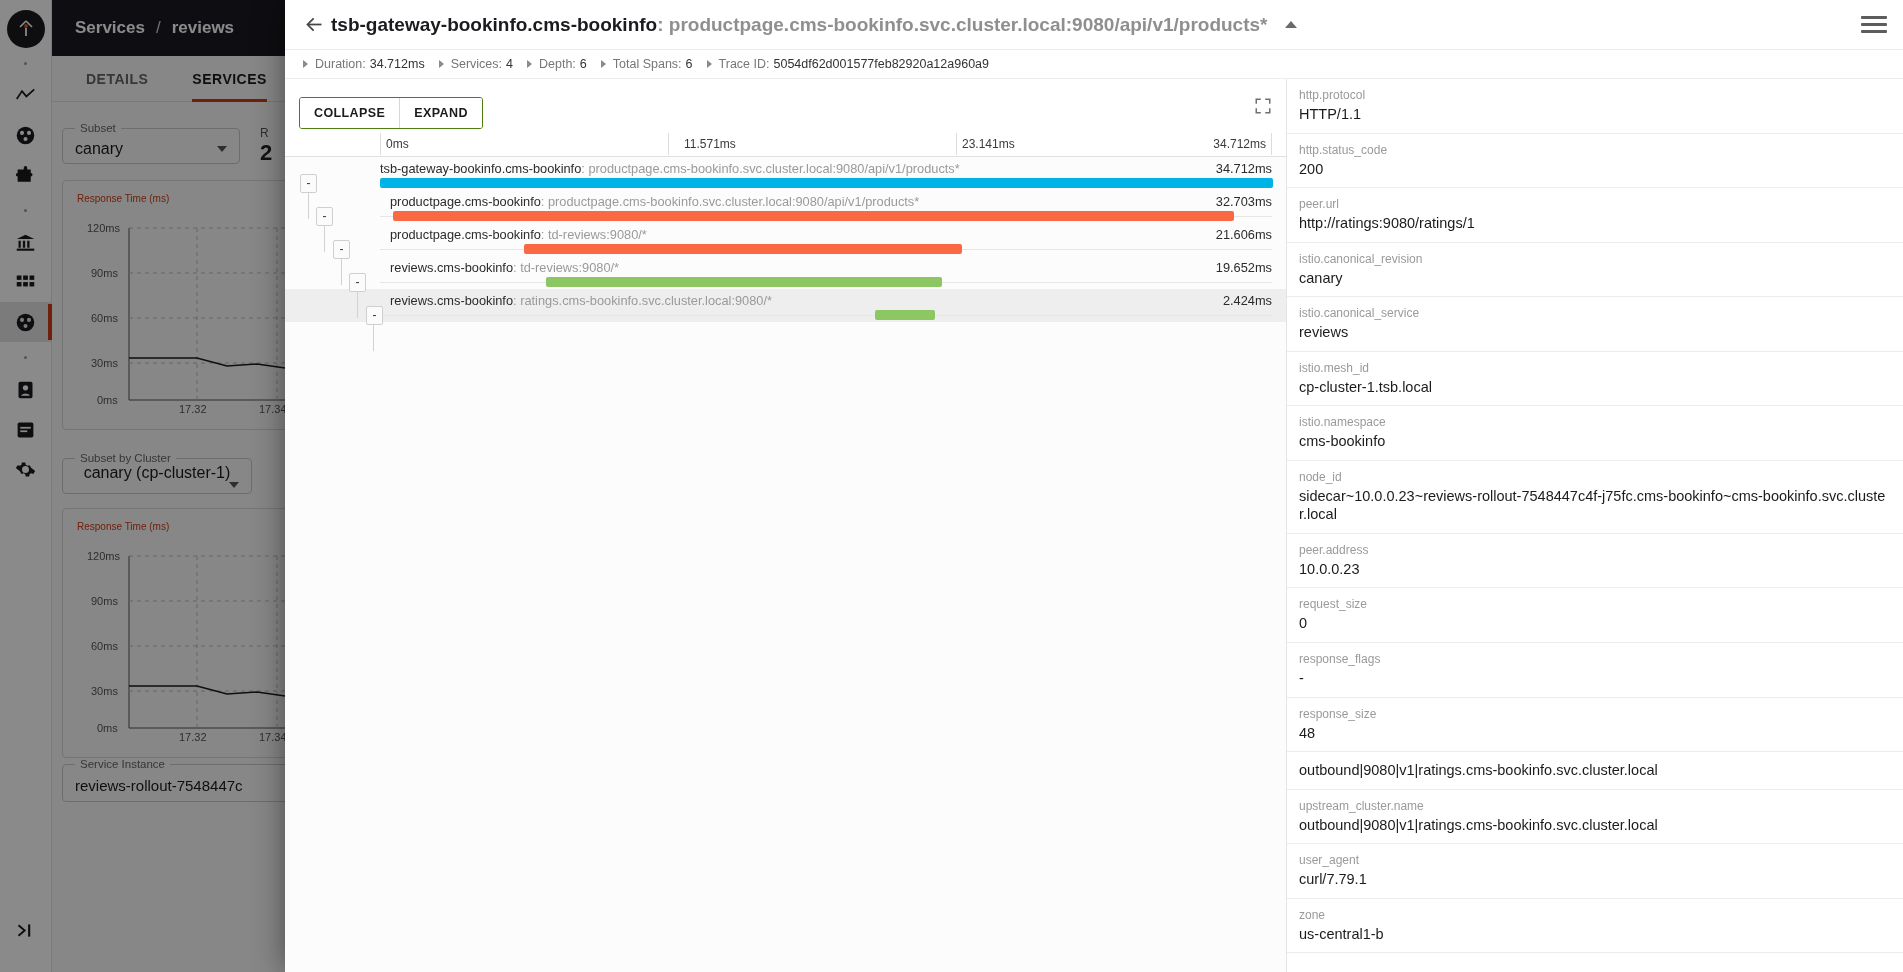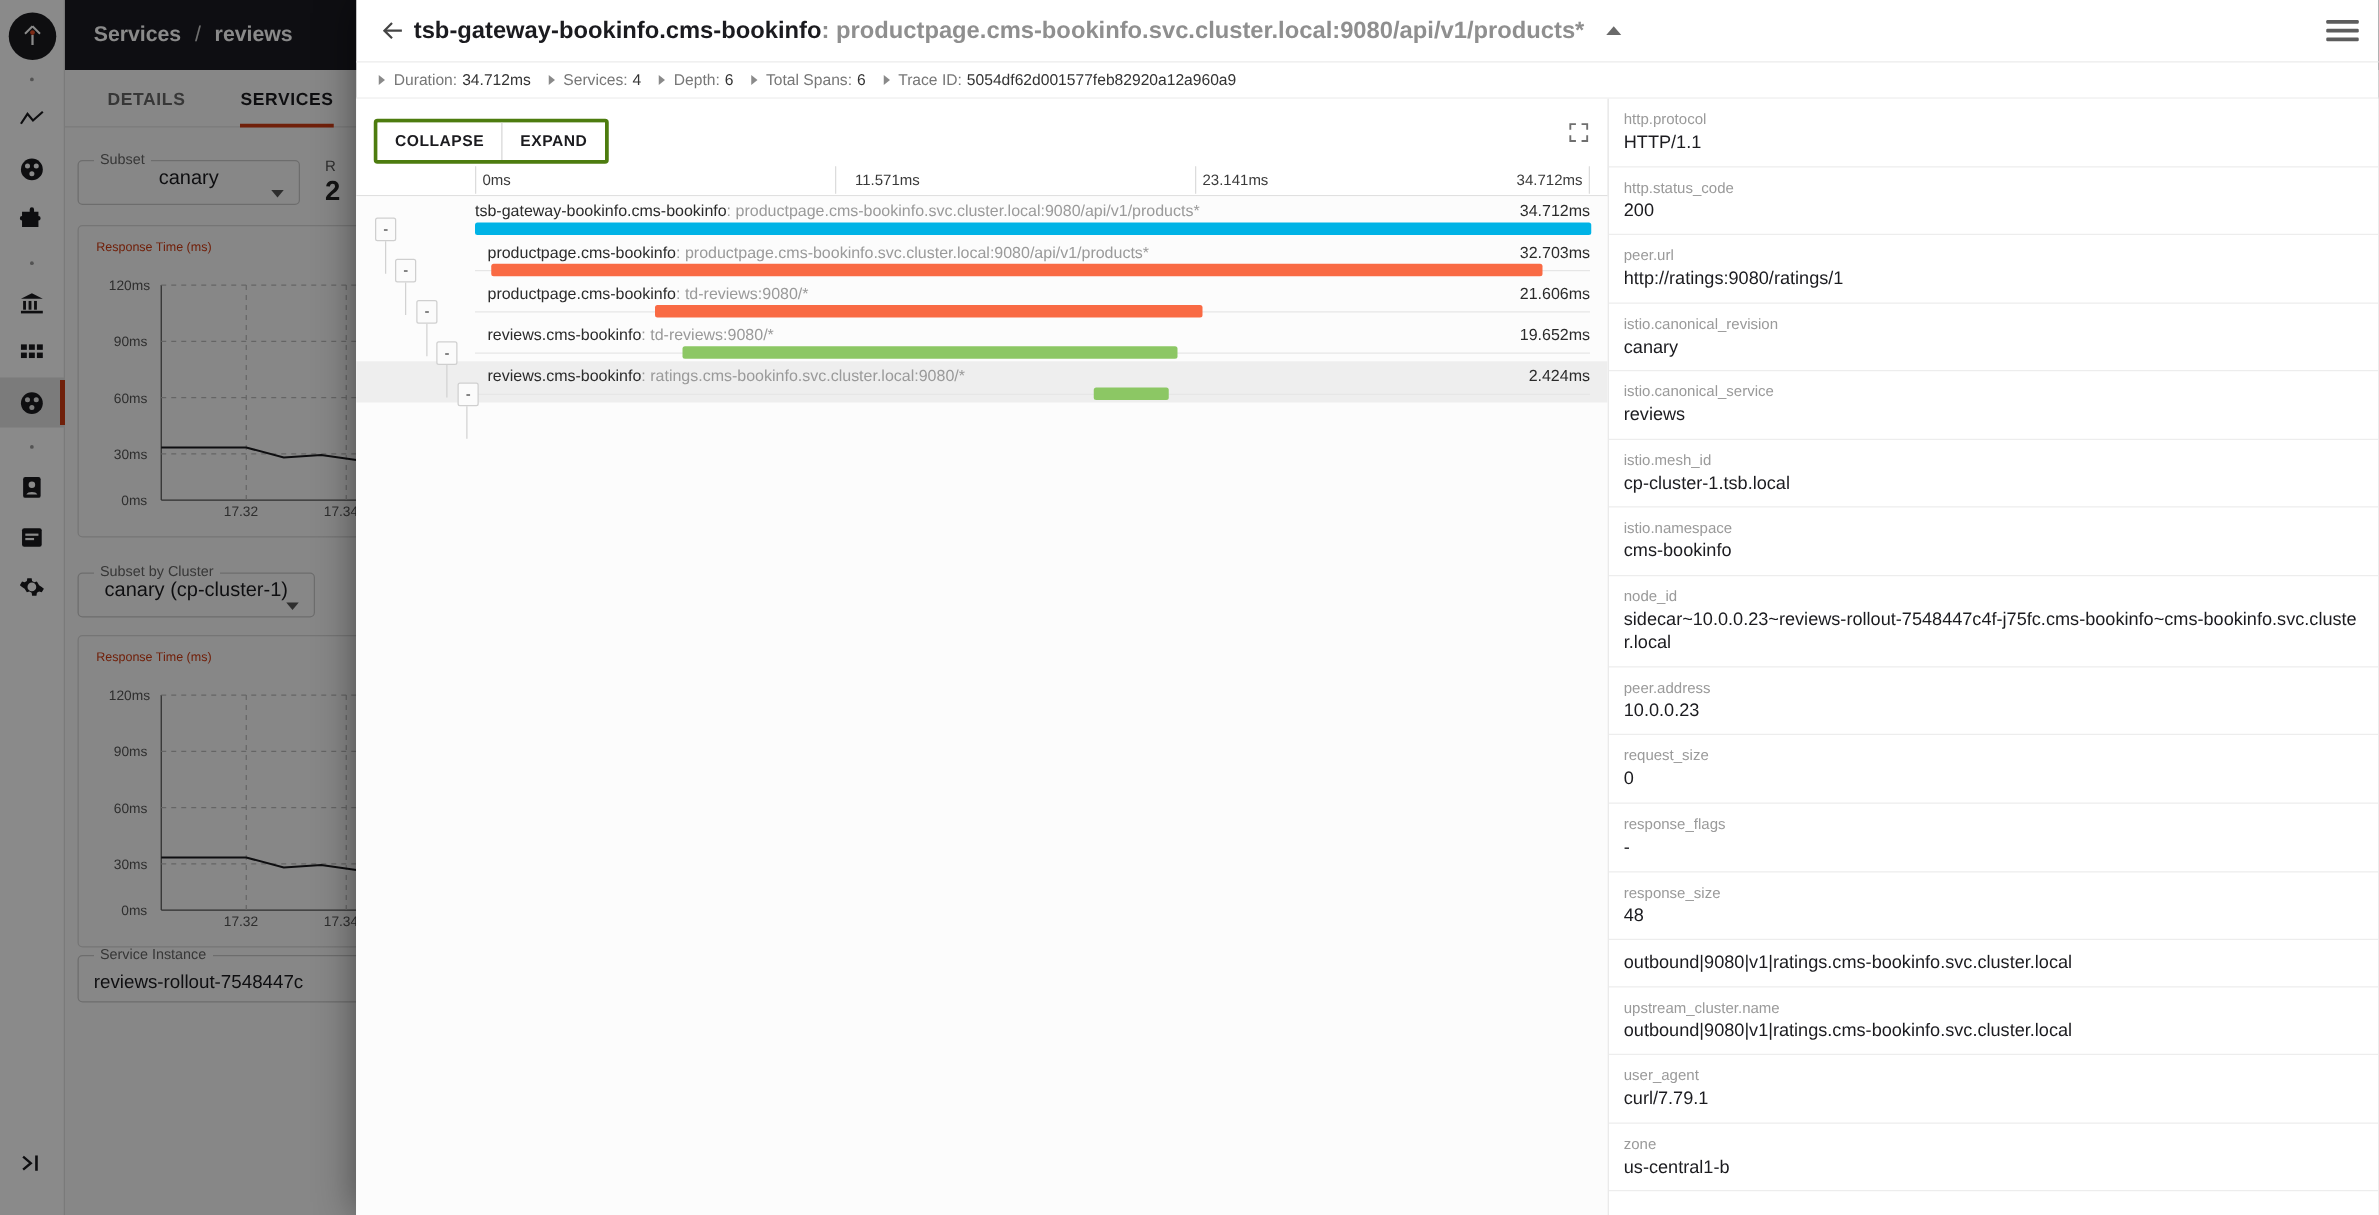--- a/index.html
+++ b/index.html
@@ -107,21 +107,21 @@
     border-left:5px solid #8a8a8a; margin-right:7px;
   }
   .meta-item b { color:#333; font-weight:normal; margin-left:4px; }
 
   .m-main { flex:1 1 auto; display:flex; min-height:0; }
 
   
   .tl { width:1002px; flex:0 0 1002px; background:#fff; display:flex; flex-direction:column;
         border-right:1px solid #e4e4e4; position:relative; }
   .tl-actions { height:54px; display:flex; align-items:center; padding:0 14px; }
-  .btn-group { display:flex; border:3px solid #4d7c0f; border-radius:3px; overflow:hidden;margin-top:13px; }
+  .btn-group { display:flex; border:1px solid #4d7c0f; border-radius:3px; overflow:hidden;margin-top:13px; }
   .btn-group button {
     background:#fff; border:none; padding:8px 14px; font-size:12.5px; font-weight:bold;
     letter-spacing:.4px; color:#1b1b1f; cursor:pointer; font-family:inherit;
   }
   .btn-group button + button { border-left:1px solid #d7d7d7; }
   .expand-ico { margin-left:auto; width:18px;height:18px; cursor:pointer; }
   .expand-ico svg { width:18px;height:18px; stroke:#6f6f6f; fill:none; stroke-width:2; }
 
   .tl-ruler { height:24px; position:relative; border-bottom:1px solid #e0e0e0; }
   .tick { position:absolute; top:4px; font-size:12px; color:#3a3a3a; padding-left:6px; }
@@ -245,21 +245,21 @@
     <span class="crumb-cur">reviews</span>
   </div>
 
   <div class="bg-tabs">
     <div class="bg-tab">DETAILS</div>
     <div class="bg-tab active">SERVICES</div>
   </div>
 
   <div class="bg-body">
     <div style="display:flex;align-items:center;gap:20px;">
-      <fieldset class="fieldset" style="width:178px;flex-direction:column;">
+      <fieldset class="fieldset" style="width:178px;">
         <legend>Subset</legend>
         <span>canary</span>
         <span class="caret"></span>
       </fieldset>
       <div style="margin-top:6px;">
         <div style="font-size:12px;color:#555;">R</div>
         <div style="font-size:22px;font-weight:bold;color:#222;">2</div>
       </div>
     </div>
 

